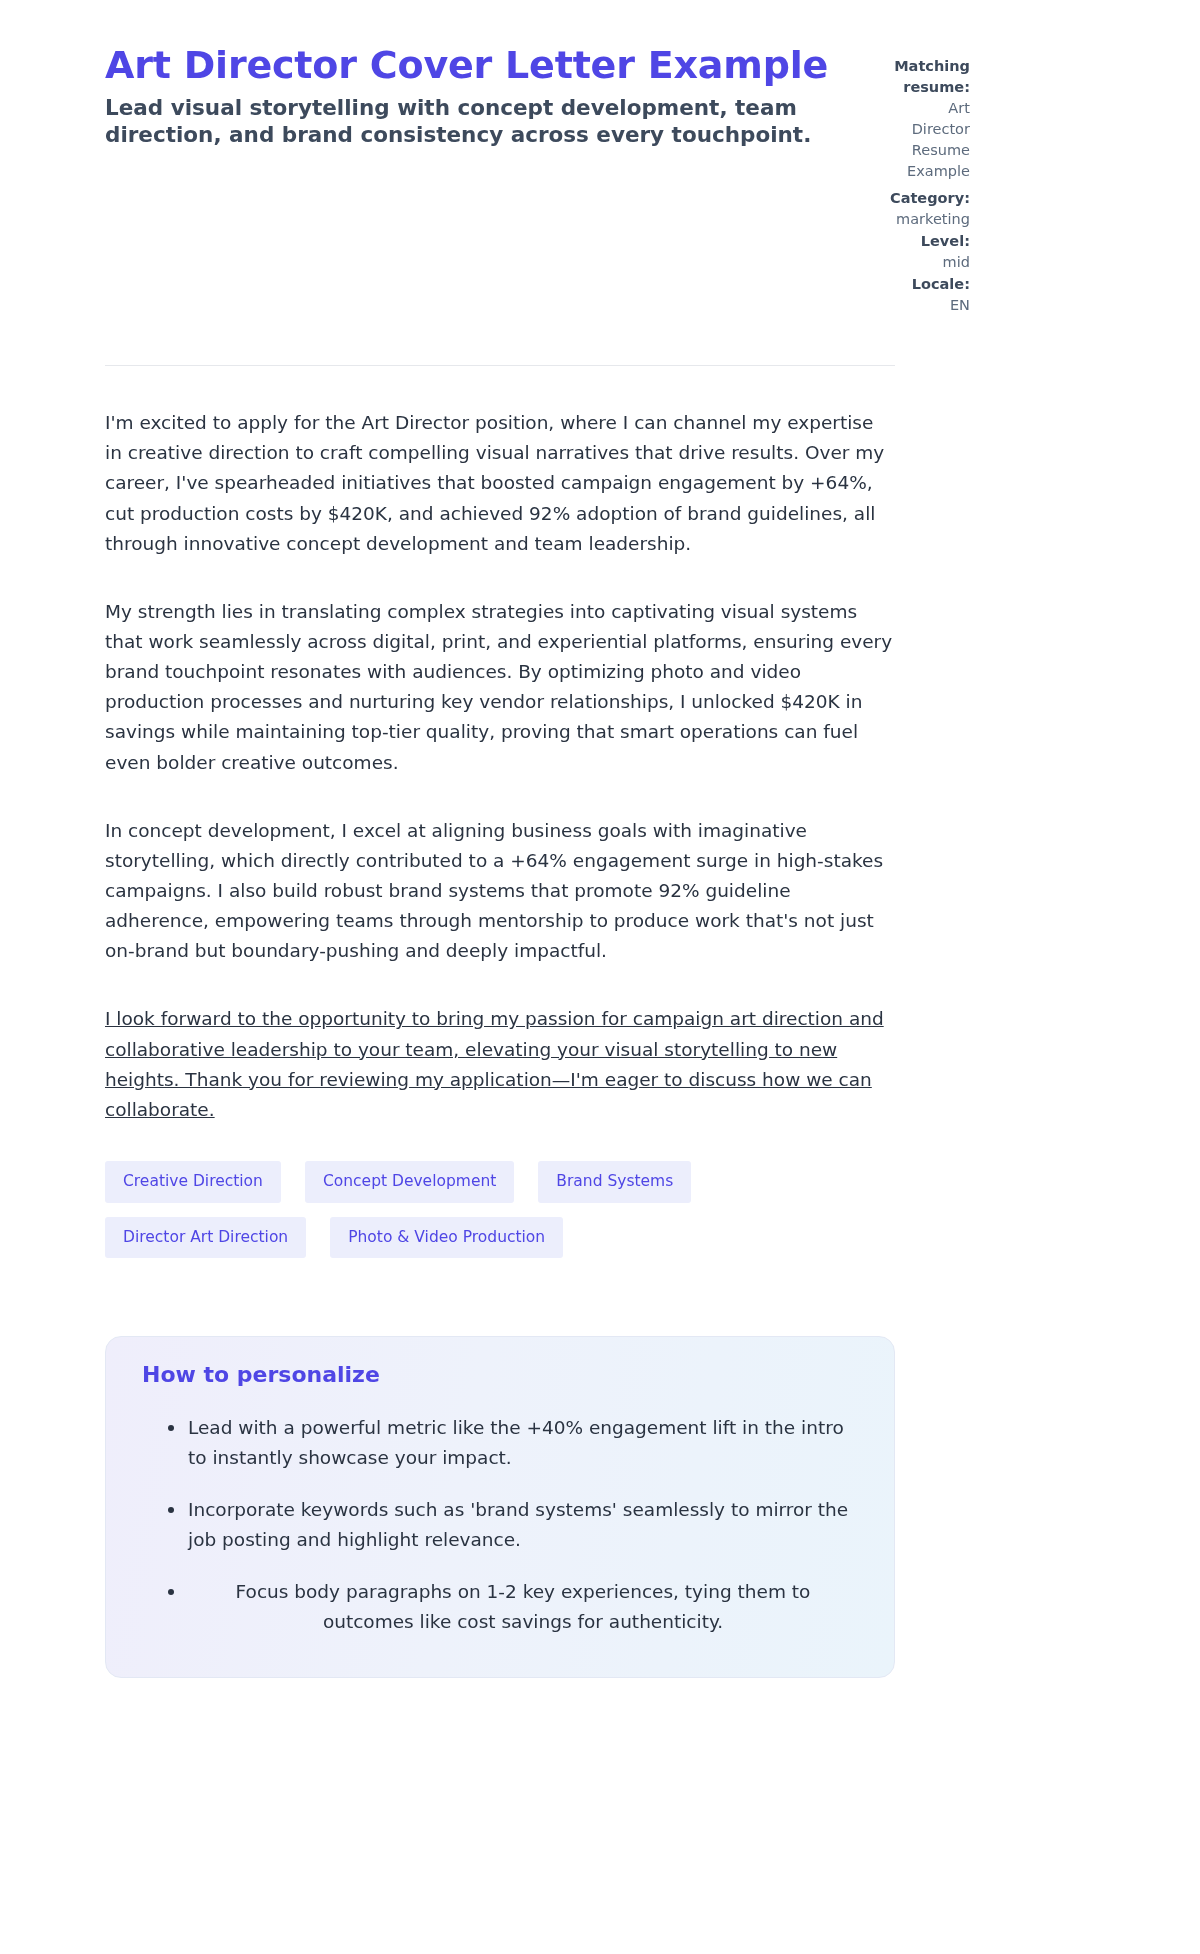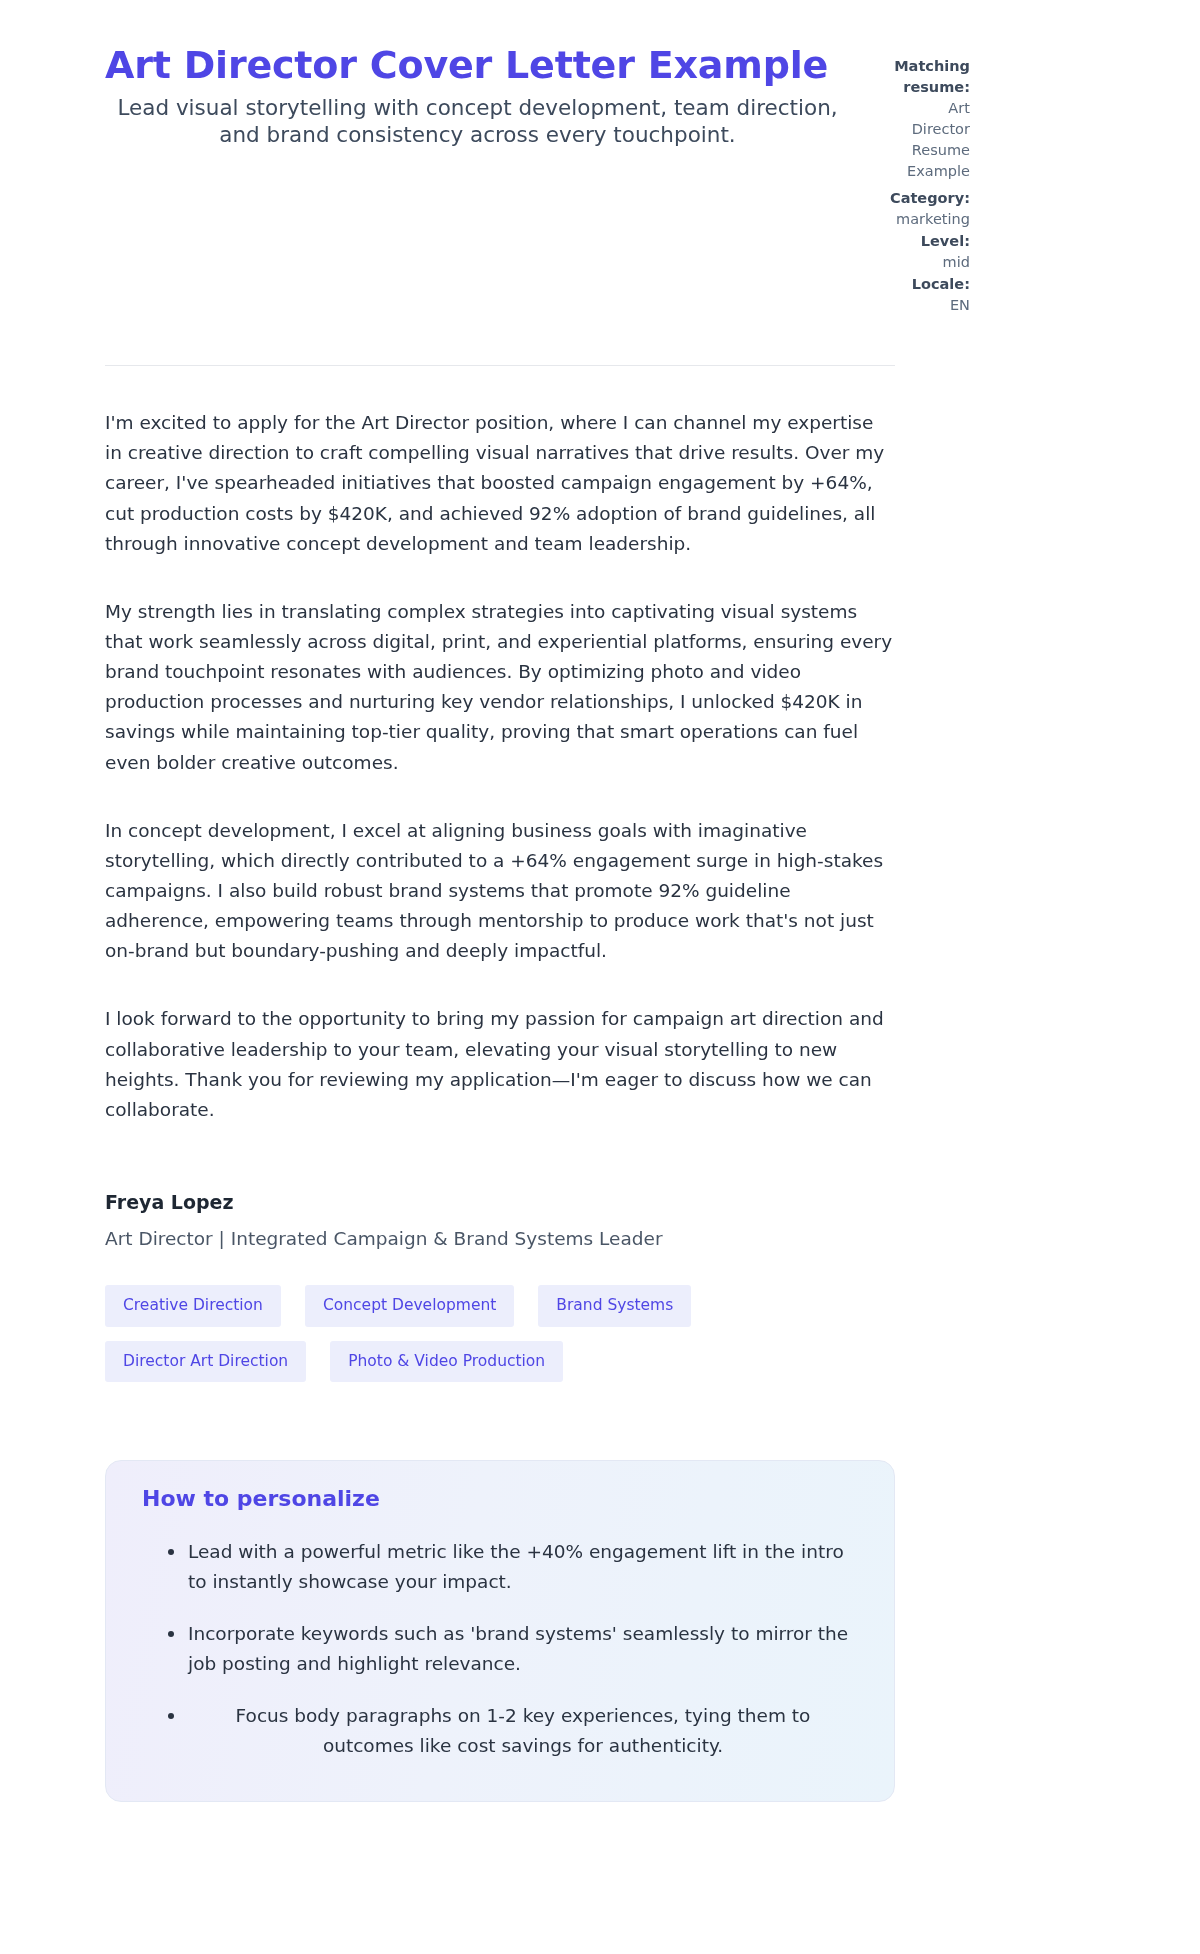--- a/index.html
+++ b/index.html
@@ -33,23 +33,22 @@
     font-size: 38px;
     line-height: 1.0;
     font-weight: 700;
     color: #4f46e5;
     letter-spacing: -0.2px;
   }
   .doc-subtitle {
     margin: 10px 0 0 0;
     font-size: 21.5px;
     line-height: 1.26;
-    font-weight: 400;
+    font-weight: 700;
     color: #3d4a5c;
-    text-align: center;
   }
   .meta {
     flex: 1 1 auto;
     text-align: right;
     padding-top: 10px;
     font-size: 14.5px;
     line-height: 1.45;
     color: #5d6b7d;
   }
   .meta-row { margin-bottom: 1px; }
@@ -74,21 +73,21 @@
     font-weight: 700;
     color: #4f46e5;
     margin: 0 0 34px 0;
   }
   .para {
     font-size: 18.5px;
     line-height: 1.63;
     color: #2a3341;
     margin: 0 0 38px 0;
   }
-  .para:last-of-type { margin-bottom: 16px; }
+  .para:last-of-type { margin-bottom: 16px; text-decoration: underline; }
 
   
   .signature { margin-top: 66px; }
   .sign-name {
     font-size: 19px;
     font-weight: 700;
     color: #1e2733;
     margin: 0 0 15px 0;
   }
   .sign-role {
@@ -187,24 +186,20 @@
 
   <hr class="divider">
 
   <div class="letter">
     <p class="para">I'm excited to apply for the Art Director position, where I can channel my expertise in creative direction to craft compelling visual narratives that drive results. Over my career, I've spearheaded initiatives that boosted campaign engagement by +64%, cut production costs by $420K, and achieved 92% adoption of brand guidelines, all through innovative concept development and team leadership.</p>
     <p class="para">My strength lies in translating complex strategies into captivating visual systems that work seamlessly across digital, print, and experiential platforms, ensuring every brand touchpoint resonates with audiences. By optimizing photo and video production processes and nurturing key vendor relationships, I unlocked $420K in savings while maintaining top-tier quality, proving that smart operations can fuel even bolder creative outcomes.</p>
     <p class="para">In concept development, I excel at aligning business goals with imaginative storytelling, which directly contributed to a +64% engagement surge in high-stakes campaigns. I also build robust brand systems that promote 92% guideline adherence, empowering teams through mentorship to produce work that's not just on-brand but boundary-pushing and deeply impactful.</p>
     <p class="para">I look forward to the opportunity to bring my passion for campaign art direction and collaborative leadership to your team, elevating your visual storytelling to new heights. Thank you for reviewing my application—I'm eager to discuss how we can collaborate.</p>
   </div>
 
-  <div class="signature">
-    <p class="sign-name">Freya Lopez</p>
-    <p class="sign-role">Art Director | Integrated Campaign &amp; Brand Systems Leader</p>
-  </div>
 
   <div class="tags">
     <span class="tag">Creative Direction</span>
     <span class="tag">Concept Development</span>
     <span class="tag">Brand Systems</span>
     <span class="tag">Director Art Direction</span>
     <span class="tag">Photo &amp; Video Production</span>
   </div>
 
   <div class="personalize">

